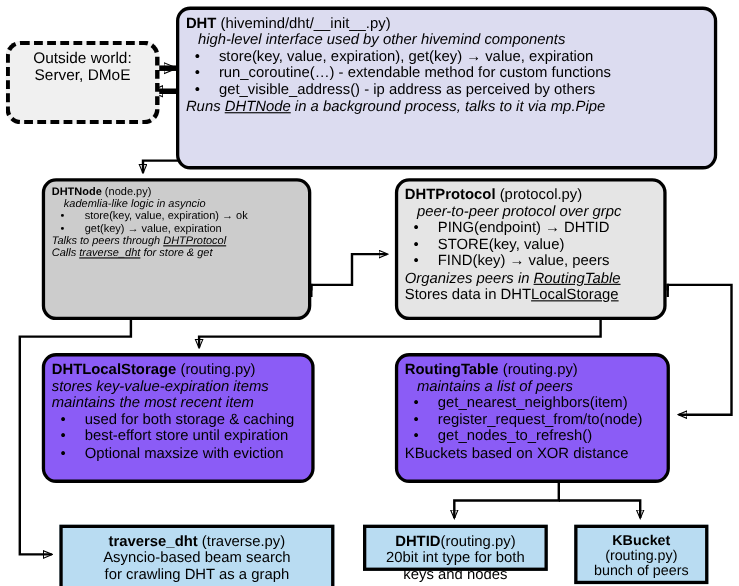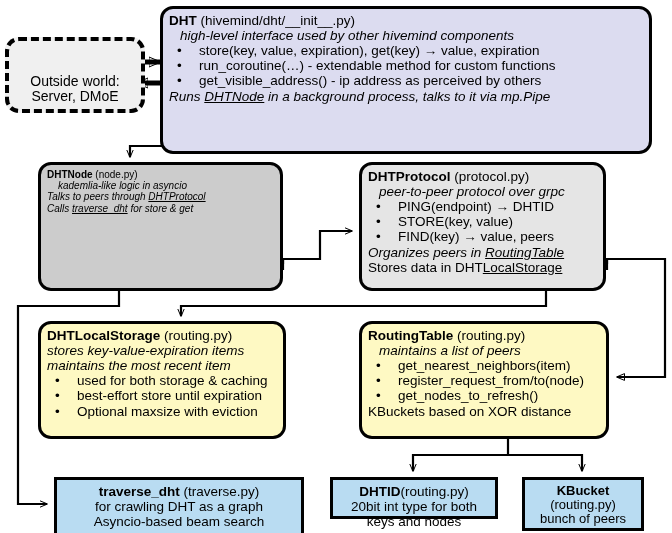--- a/index.html
+++ b/index.html
@@ -24,21 +24,21 @@
     padding:4px 6px 4px 6px;
   }
   .rounded{border-radius:13px;}
   .sharp{border-radius:0;}
   .dashed{border-style:dashed;border-width:4px;border-radius:14px;}
 
   .c-lav{background:#dcdcf0;}
   .c-gray{background:#cccccc;}
   .c-lgray{background:#f0f0f0;}
   .c-orange{background:#e5e5e5;}
-  .c-yellow{background:#fef9c3;}
+  .c-yellow{background:#8b5cf6;}
   .c-blue{background:#b9dcf2;}
 
   .title{font-weight:bold;white-space:nowrap;}
   .title .plain{font-weight:normal;}
   .sub{font-style:italic;padding-left:11px;white-space:nowrap;}
   .foot{font-style:italic;white-space:nowrap;}
   .foot-plain{white-space:nowrap;}
   ul.bullets{margin:0;padding:0;list-style:none;}
   ul.bullets li{
     position:relative;padding-left:30px;white-space:nowrap;
@@ -46,21 +46,21 @@
   ul.bullets li:before{
     content:"\2022";position:absolute;left:8px;top:0;
   }
   u{text-decoration:underline;}
   .ctr{text-align:center;}
   .ctr .title{white-space:normal;}
 
   
   #dht-box{left:160px;top:6px;width:492px;height:148px;font-size:13.5px;}
   #outside-box{left:5px;top:37px;width:140px;height:76px;
-    display:flex;align-items:flex-end;justify-content:center;text-align:center;font-size:14px;}
+    display:flex;align-items:flex-start;justify-content:center;text-align:center;font-size:14px;}
   #dhtnode-box{left:38px;top:162px;width:245px;height:129px;font-size:10px;}
   #dhtprotocol-box{left:359px;top:162px;width:247px;height:129px;font-size:13.5px;}
   #dhtlocalstorage-box{left:38px;top:321px;width:248px;height:118px;font-size:13.5px;}
   #routingtable-box{left:359px;top:321px;width:250px;height:118px;font-size:13.5px;}
   #traverse-box{left:54px;top:477px;width:250px;height:68px;font-size:13.5px;}
   #dhtid-box{left:330px;top:477px;width:168px;height:42px;font-size:13.5px;}
   #kbucket-box{left:522px;top:477px;width:122px;height:54px;font-size:13px;}
   #kbucket-box .ln{line-height:1.06;}
 </style>
 </head>
@@ -129,20 +129,24 @@
       <li>get_visible_address() - ip address as perceived by others</li>
     </ul>
     <div class="foot"><span>Runs </span><u>DHTNode</u><span> in a background process, talks to it via mp.Pipe</span></div>
   </div>
 
   <div class="node rounded c-gray" id="dhtnode-box">
     <div class="title">
       <span>DHTNode</span><span class="plain"> (node.py)</span>
     </div>
     <div class="sub">kademlia-like logic in asyncio</div>
+    <ul class="bullets">
+      <li>store(key, value, expiration) → ok</li>
+      <li>get(key) → value, expiration</li>
+    </ul>
     <div class="foot"><span>Talks to peers through </span><u>DHTProtocol</u></div>
     <div class="foot"><span>Calls </span><u>traverse_dht</u><span> for store &amp; get</span></div>
   </div>
 
   <div class="node rounded c-orange" id="dhtprotocol-box">
     <div class="title">
       <span>DHTProtocol</span><span class="plain"> (protocol.py)</span>
     </div>
     <div class="sub">peer-to-peer protocol over grpc</div>
     <ul class="bullets">
@@ -177,22 +181,22 @@
       <li>register_request_from/to(node)</li>
       <li>get_nodes_to_refresh()</li>
     </ul>
     <div class="foot-plain">KBuckets based on XOR distance</div>
   </div>
 
   <div class="node sharp c-blue ctr" id="traverse-box">
     <div class="title">
       <span>traverse_dht</span><span class="plain"> (traverse.py)</span>
     </div>
+    <div>Asyncio-based beam search</div>
     <div>for crawling DHT as a graph</div>
-    <div>Asyncio-based beam search</div>
   </div>
 
   <div class="node sharp c-blue ctr" id="dhtid-box">
     <div class="title">
       <span>DHTID</span><span class="plain">(routing.py)</span>
     </div>
     <div>20bit int type for both</div>
     <div>keys and nodes</div>
   </div>
 

